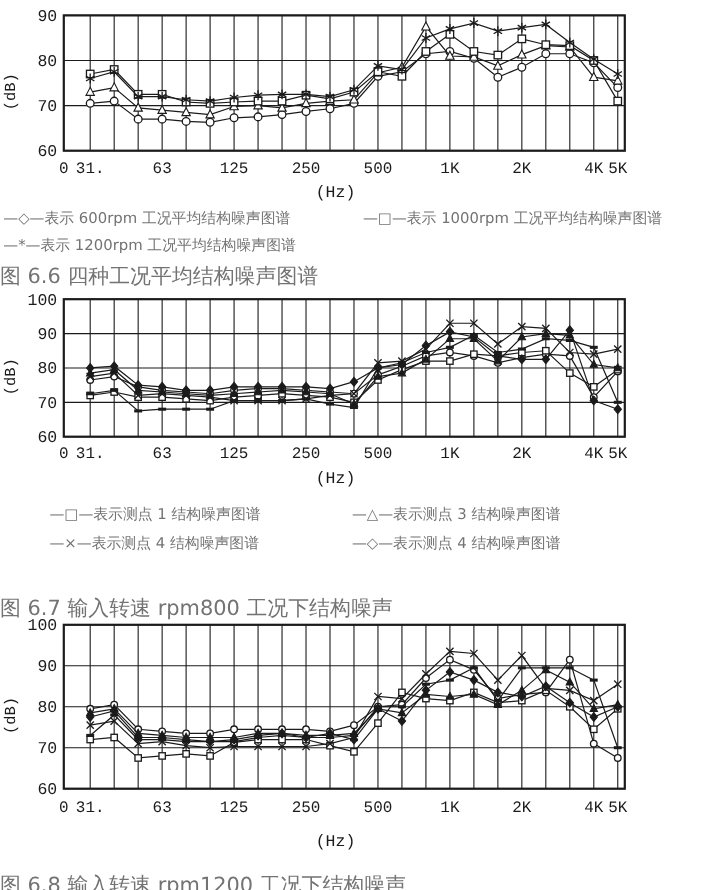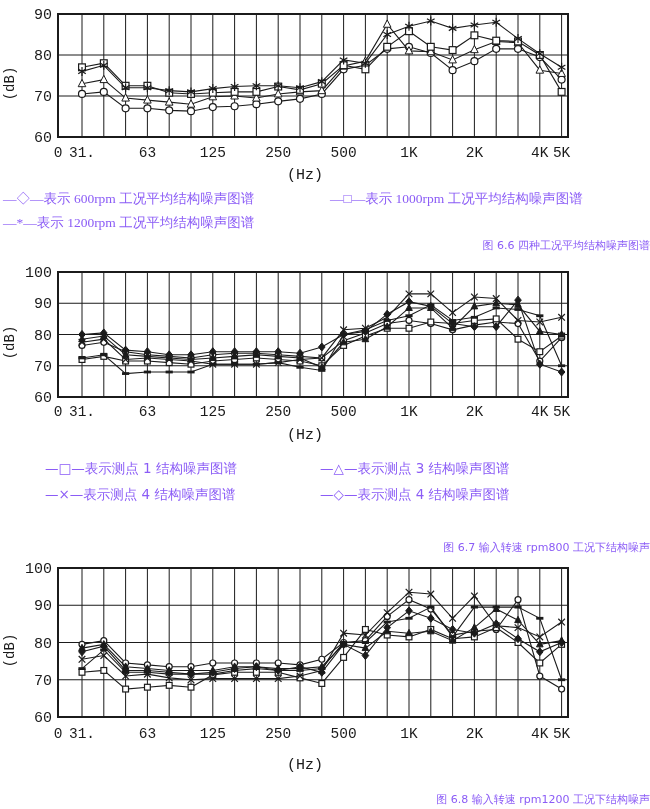--- a/index.html
+++ b/index.html
@@ -1,28 +1,28 @@
 <!DOCTYPE html>
 <html><head>
 <meta charset="utf-8">
 <style>
   html,body{margin:0;padding:0;background:#fff;}
   #page{position:relative;width:650px;height:809px;background:#fff;overflow:hidden;
-        font-family:"Liberation Serif","DejaVu Sans",serif;color:#8b5cf6;}
+        font-family:"Liberation Serif","DejaVu Sans",serif;color:#737373;}
   svg{position:absolute;left:0;display:block;}
   #chart0{top:0;}
   #chart1{top:258px;}
   #chart2{top:560px;}
   .svgtext{font-family:"Liberation Mono","DejaVu Sans Mono",monospace;fill:#1b1b1b;}
   .leg{position:absolute;display:grid;font-size:13.5px;line-height:18px;
        font-family:"DejaVu Sans","Liberation Serif",sans-serif;letter-spacing:0;}
   .leg span{white-space:nowrap;}
-  #leg0{top:190px;left:3px;width:644px;grid-template-columns:327px 1fr;row-gap:6px;font-family:Liberation Serif, serif;}
+  #leg0{top:190px;left:3px;width:644px;grid-template-columns:327px 1fr;row-gap:6px;}
   #leg1{top:459px;left:45px;width:600px;grid-template-columns:275px 1fr;row-gap:8px;}
-  .caption{position:absolute;left:0;width:650px;text-align:right;font-size:11px;
+  .caption{position:absolute;left:0;width:650px;text-align:left;font-size:19px;
            font-family:"DejaVu Sans","Liberation Serif",sans-serif;}
   #cap0{top:238px;}
   #cap1{top:540px;}
   #cap2{top:792px;}
 </style>
 </head>
 <body>
 
 <div id="page">
 

